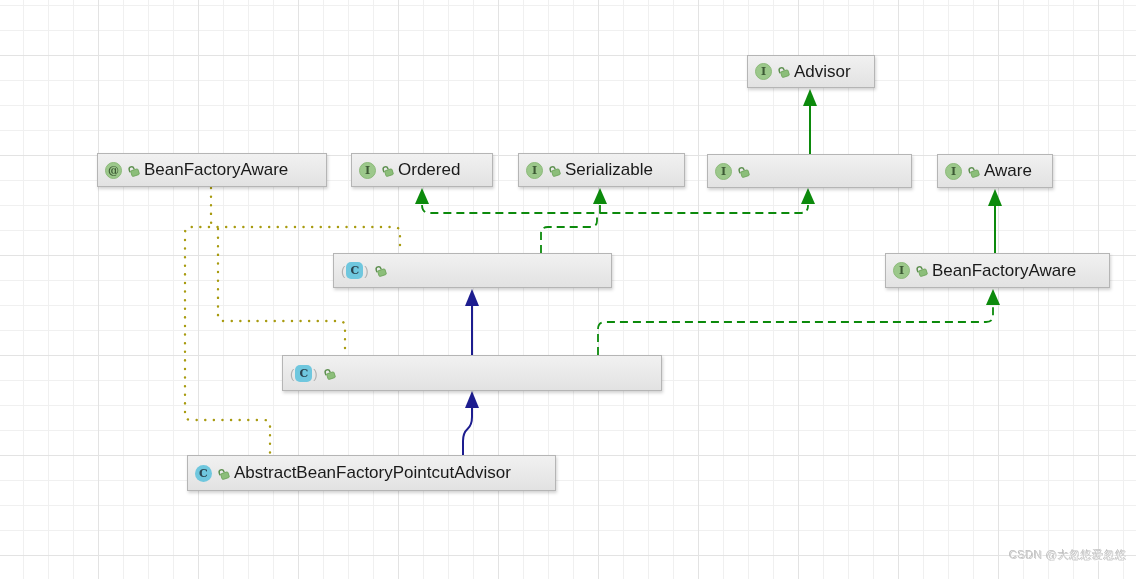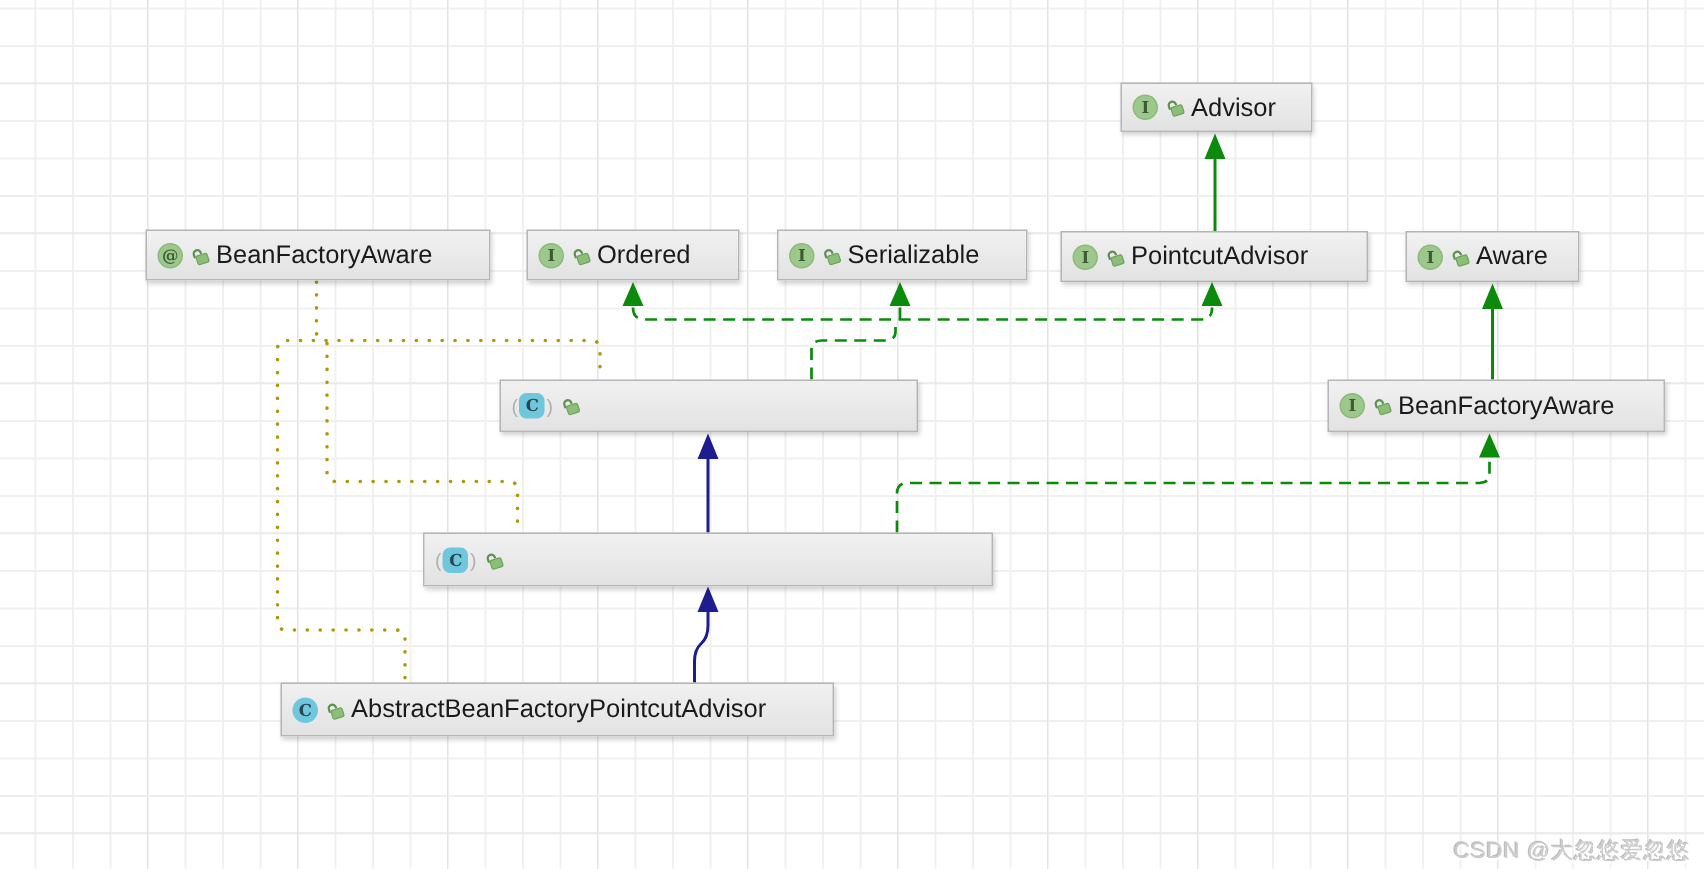--- a/index.html
+++ b/index.html
@@ -32,22 +32,22 @@
     width:17px;height:17px;border-radius:50%;
     display:inline-flex;align-items:center;justify-content:center;
     font:bold 11px "DejaVu Serif",serif;line-height:1;
   }
   .badge.green{background:#9cc88b;color:#3d5a35;border:1px solid #8cba7a;box-sizing:border-box;}
   .badge.cyan{background:#6fc7de;color:#2b4450;border-radius:5px;}
   .badge.cyan.round{border-radius:50%;}
   .lock{display:inline-flex;margin-left:5px;}
   .label{}
   .watermark{
-    position:absolute;right:9px;bottom:2px;
-    font-size:15px;letter-spacing:.5px;color:#cbcbcb;
+    position:absolute;right:9px;bottom:16px;
+    font-size:11px;letter-spacing:.5px;color:#cbcbcb;
     text-shadow:1px 1px 0 #ffffff,-1px -1px 0 #bdbdbd;
   }
 </style>
 </head>
 <body>
 
 <div class="canvas">
 
   <svg class="edges" width="1136" height="579" viewBox="0 0 1136 579">
 
@@ -157,21 +157,20 @@
         <span class="badge green">I</span>
       </span>
     <span class="lock">
         <svg width="13" height="13" viewBox="0 0 13 13">
           <g transform="rotate(-18 6 7)">
             <path d="M2.8 7.2 V4.8 a2.4 2.4 0 0 1 4.8 0 V5.6" fill="none" stroke="#5e9050" stroke-width="1.5"></path>
             <rect x="3.6" y="6.2" width="7.6" height="6" rx="1.2" fill="#8cbe7a" stroke="#6aa257" stroke-width="0.8"></rect>
           </g>
         </svg>
       </span>
-    <span class="label">PointcutAdvisor</span>
   </div>
 
   <div class="node" style="left:937px;top:154px;width:116px;height:34px">
     <span class="kind">
         <span class="badge green">I</span>
       </span>
     <span class="lock">
         <svg width="13" height="13" viewBox="0 0 13 13">
           <g transform="rotate(-18 6 7)">
             <path d="M2.8 7.2 V4.8 a2.4 2.4 0 0 1 4.8 0 V5.6" fill="none" stroke="#5e9050" stroke-width="1.5"></path>

